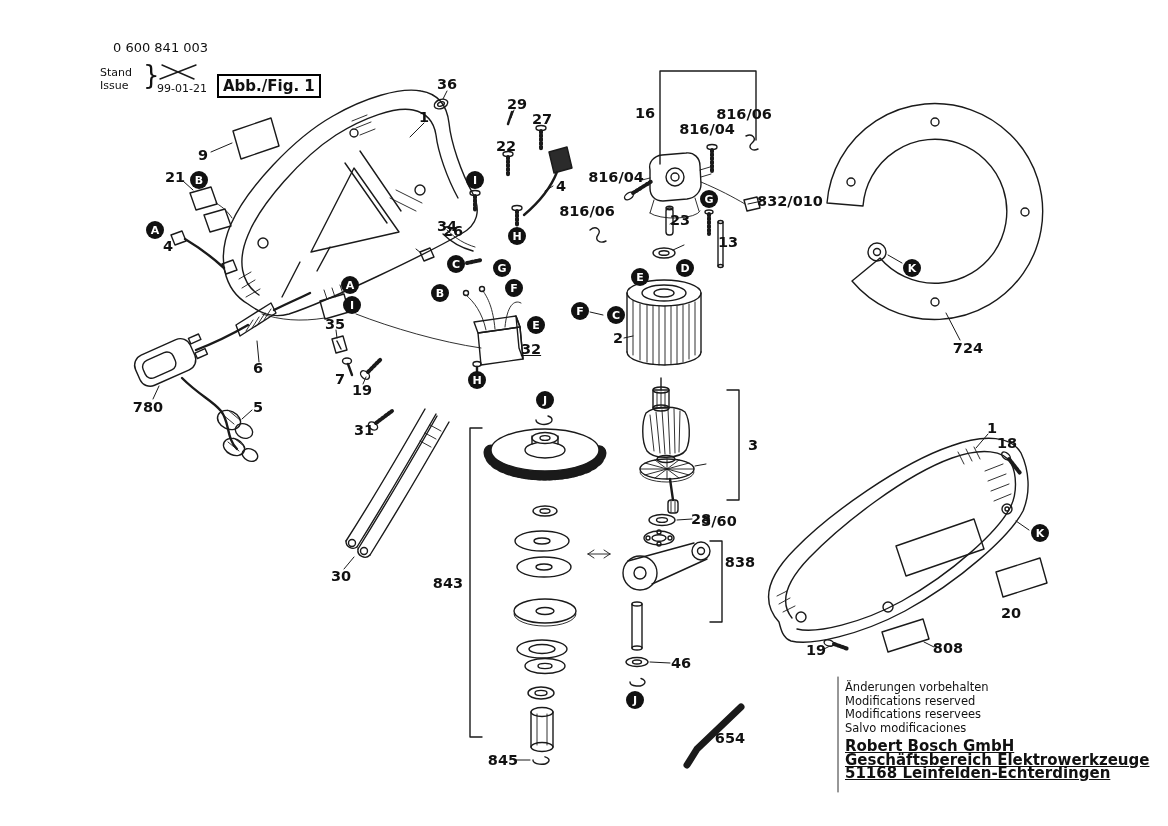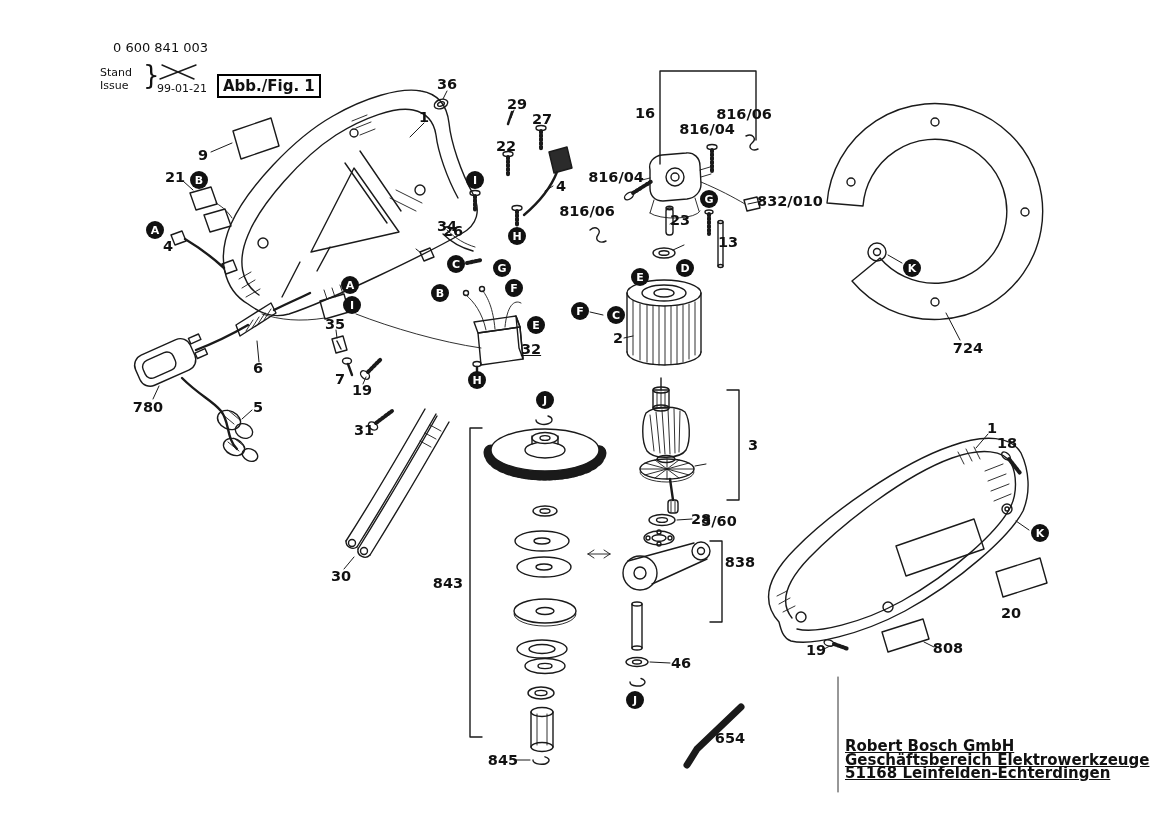--- a/index.html
+++ b/index.html
@@ -492,19 +492,25 @@
       <div class="badge" style="left: 517px; top: 236px;">H</div>
       <div class="badge" style="left: 477px; top: 380px;">H</div>
       <div class="badge" style="left: 475px; top: 180px;">I</div>
       <div class="badge" style="left: 352px; top: 305px;">I</div>
       <div class="badge" style="left: 545px; top: 400px;">J</div>
       <div class="badge" style="left: 635px; top: 700px;">J</div>
       <div class="badge" style="left: 912px; top: 268px;">K</div>
       <div class="badge" style="left: 1040px; top: 533px;">K</div>
     </div>
 
+  <div class="foot-notices">
+    <div>Änderungen vorbehalten</div>
+    <div>Modifications reserved</div>
+    <div>Modifications reservees</div>
+    <div>Salvo modificaciones</div>
+  </div>
   <div class="foot-company">
     <div>Robert Bosch GmbH</div>
     <div>Geschäftsbereich Elektrowerkzeuge</div>
     <div>51168 Leinfelden-Echterdingen</div>
   </div>
 
 </div>
 
 </body></html>

